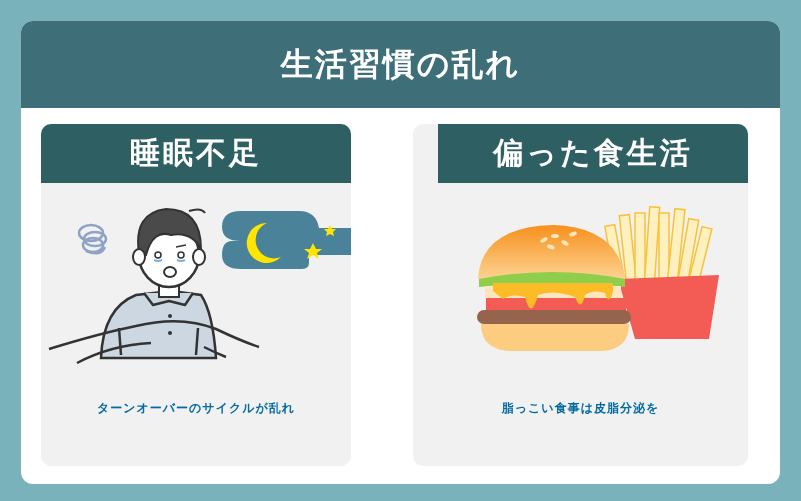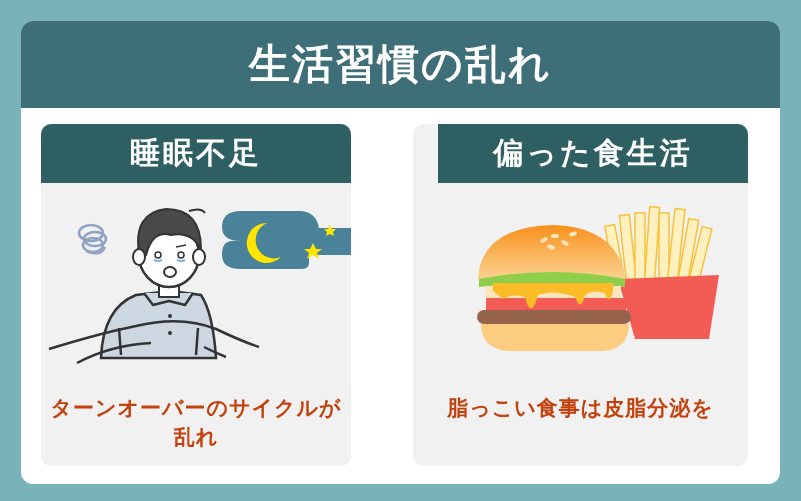--- a/index.html
+++ b/index.html
@@ -1,26 +1,26 @@
 <!DOCTYPE html>
 <html><head>
 <meta charset="utf-8">
 <style>
   html,body{margin:0;padding:0;}
   body{width:801px;height:501px;background:#7ab2bb;position:relative;overflow:hidden;font-family:"DejaVu Sans",sans-serif;}
   .card{position:absolute;left:21px;top:21px;width:759px;height:463px;background:#ffffff;border-radius:12px;overflow:hidden;}
   .card-header{position:absolute;left:0;top:0;width:100%;height:87px;background:#3e6e78;display:flex;align-items:center;justify-content:center;}
-  .card-title{color:#ffffff;font-size:41px;font-weight:bold;letter-spacing:2px;}
+  .card-title{color:#ffffff;font-size:32px;font-weight:bold;letter-spacing:2px;}
   .panel{position:absolute;top:103px;width:310px;height:342px;background:#f1f1f1;border-radius:10px;overflow:hidden;}
   .panel.left{left:20px;}
   .panel.right{left:392px;padding-left:25px;}
   .panel-header{height:59px;background:#2e5f62;display:flex;align-items:center;justify-content:center;}
   .panel-title{color:#ffffff;font-size:30px;font-weight:bold;letter-spacing:3px;}
   .illus{position:absolute;left:0;top:59px;width:346px;height:200px;}
-  .panel-text{position:absolute;left:0;top:270px;width:100%;text-align:center;color:#c2410c;font-size:21px;font-weight:bold;line-height:29px;letter-spacing:1px;}
+  .panel-text{position:absolute;left:0;top:270px;width:100%;text-align:center;color:#0369a1;font-size:12px;font-weight:bold;line-height:29px;letter-spacing:1px;}
 </style>
 </head>
 <body>
 
 <div class="card">
   <div class="card-header">
     <span class="card-title">生活習慣の乱れ</span>
   </div>
 
   <div class="panel left">

